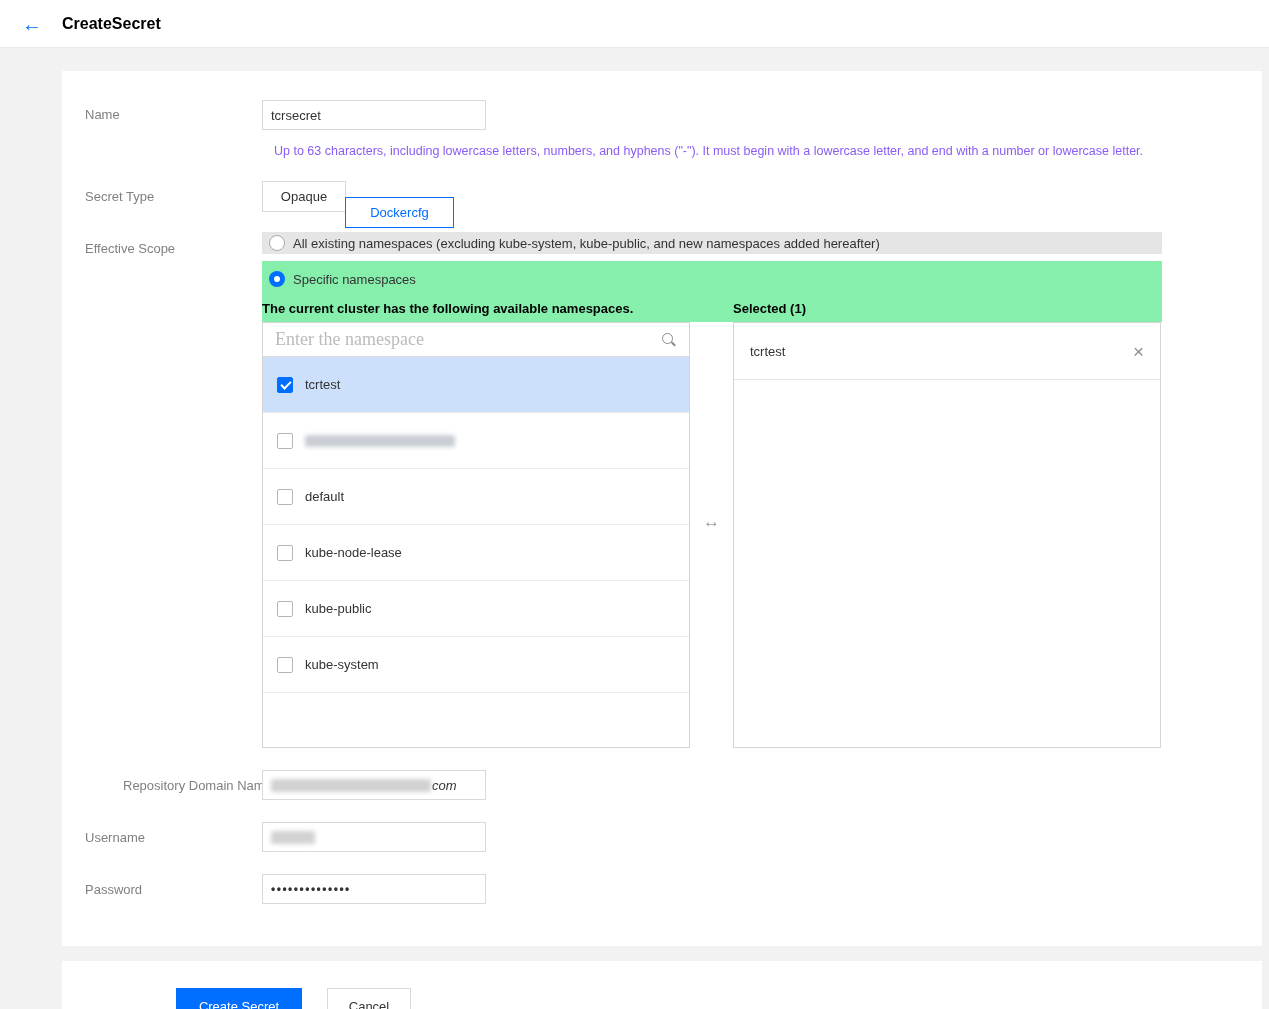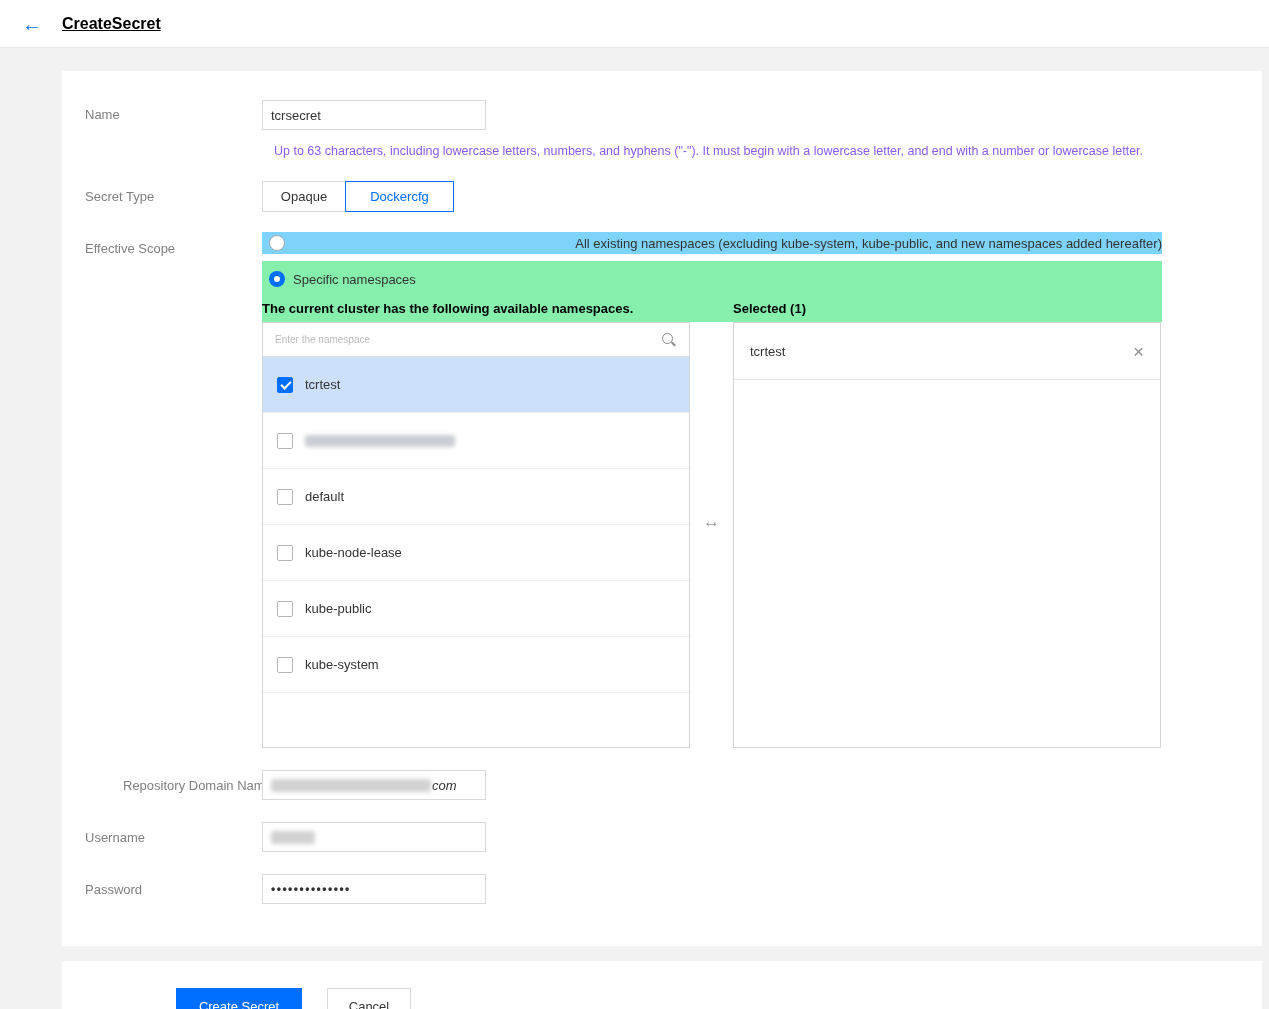--- a/index.html
+++ b/index.html
@@ -4,62 +4,62 @@
 <style>
   * { margin:0; padding:0; box-sizing:border-box; }
   html,body { width:1269px; height:1009px; overflow:hidden; background:#f2f2f2;
               font-family:"Liberation Sans", sans-serif; }
   .viewport { position:relative; width:1269px; height:1009px; }
 
   
   .topbar { position:absolute; left:0; top:0; width:1269px; height:48px; background:#fff;
             border-bottom:1px solid #eaeaea; display:flex; align-items:center; }
   .back { color:#006eff; font-size:20px; margin-left:22px; cursor:pointer; line-height:1; }
-  .title { font-size:16px; font-weight:bold; color:#000; margin-left:20px;text-decoration:underline; }
+  .title { font-size:16px; font-weight:bold; color:#000; margin-left:20px; }
 
   
   .card { position:absolute; left:62px; top:71px; width:1200px; height:875px; background:#fff; }
 
   .flabel { position:absolute; left:23px; font-size:13px; color:#808080; }
   .l-name { top:36px; } .l-type { top:118px; } .l-scope { top:170px; }
   .l-repo { top:707px;margin-left:38px; } .l-user { top:759px; } .l-pass { top:811px; }
 
   .tinput { position:absolute; left:200px; width:224px; height:30px; border:1px solid #d9d9d9;
             background:#fff; font-size:13px; color:#333; padding:0 8px; display:flex;
             align-items:center; font-family:inherit; }
   input.tinput { display:block; line-height:28px; }
   .i-name { top:29px; } .i-repo { top:699px; } .i-user { top:751px; } .i-pass { top:803px; }
   .hint { position:absolute; left:212px; top:73px; width:1000px; font-size:12.5px; color:#8b5cf6; }
 
   
   .segwrap { position:absolute; left:200px; top:110px; display:flex; }
   .seg { height:31px; background:#fff; font-size:13px; font-family:inherit; cursor:pointer; }
   .seg-opaque { width:84px; border:1px solid #d9d9d9; color:#333; }
-  .seg-docker { width:109px; border:1px solid #006eff; color:#006eff; margin-left:-1px; position:relative; z-index:1; }
+  .seg-docker { width:109px; border:1px solid #006eff; color:#006eff; margin-left:-1px; position:relative; z-index:1;margin-top:16px; }
 
   
-  .scopebar { position:absolute; left:200px; top:161px; width:900px; height:22px; background:#7dd3fc;
-              display:flex; align-items:center; font-size:13px; color:#333; cursor:pointer;justify-content:space-between; }
+  .scopebar { position:absolute; left:200px; top:161px; width:900px; height:22px; background:#e5e5e5;
+              display:flex; align-items:center; font-size:13px; color:#333; cursor:pointer; }
   .scopeblock { position:absolute; left:200px; top:190px; width:900px; height:61px; background:#86efac; }
   .scoperow { position:absolute; left:0; top:7px; height:22px; display:flex; align-items:center;
               font-size:13px; color:#333; cursor:pointer; }
   .radio { width:16px; height:16px; border-radius:50%; border:1px solid #aaa; background:#fff;
            margin:0 8px 0 7px; flex:none; }
   .radio.on { border:none; background:#006eff; position:relative; }
   .radio.on::after { content:""; position:absolute; left:5px; top:5px; width:6px; height:6px;
                      border-radius:50%; background:#fff; }
   .pickhead { position:absolute; bottom:6px; font-size:13px; font-weight:bold; color:#000; }
   .pickhead.ph-left { left:0; }
   .pickhead.ph-right { left:471px; }
 
   
   .panel { position:absolute; top:251px; width:428px; height:426px; border:1px solid #d5d5d5; background:#fff; }
   .panel.p-left { left:200px; } .panel.p-right { left:671px; }
   .searchrow { height:34px; border-bottom:1px solid #ddd; display:flex; align-items:center; padding:0 12px; }
-  .searchinput { border:none; outline:none; flex:1; font-size:10px; color:#333; font-family:Liberation Sans, sans-serif; background:transparent; }
+  .searchinput { border:none; outline:none; flex:1; font-size:18px; color:#333; font-family:Liberation Serif, serif; background:transparent; }
   .searchinput::placeholder { color:#bbb; }
   .search-icon { position:relative; width:16px; height:16px; flex:none; cursor:pointer; }
   .search-icon::before { content:""; position:absolute; left:1px; top:1px; width:9px; height:9px;
                          border:1.6px solid #8a8a8a; border-radius:50%; }
   .search-icon::after { content:""; position:absolute; left:10px; top:11px; width:5px; height:1.7px;
                         background:#8a8a8a; transform:rotate(45deg); }
   .nsrow { height:56px; display:flex; align-items:center; padding-left:14px;
            border-bottom:1px solid #ececec; font-size:13px; color:#333; cursor:pointer; }
   .nsrow.sel { background:#cde0fb; }
   .cb { width:16px; height:16px; border:1px solid #b5b5b5; border-radius:2px; background:#fff;

